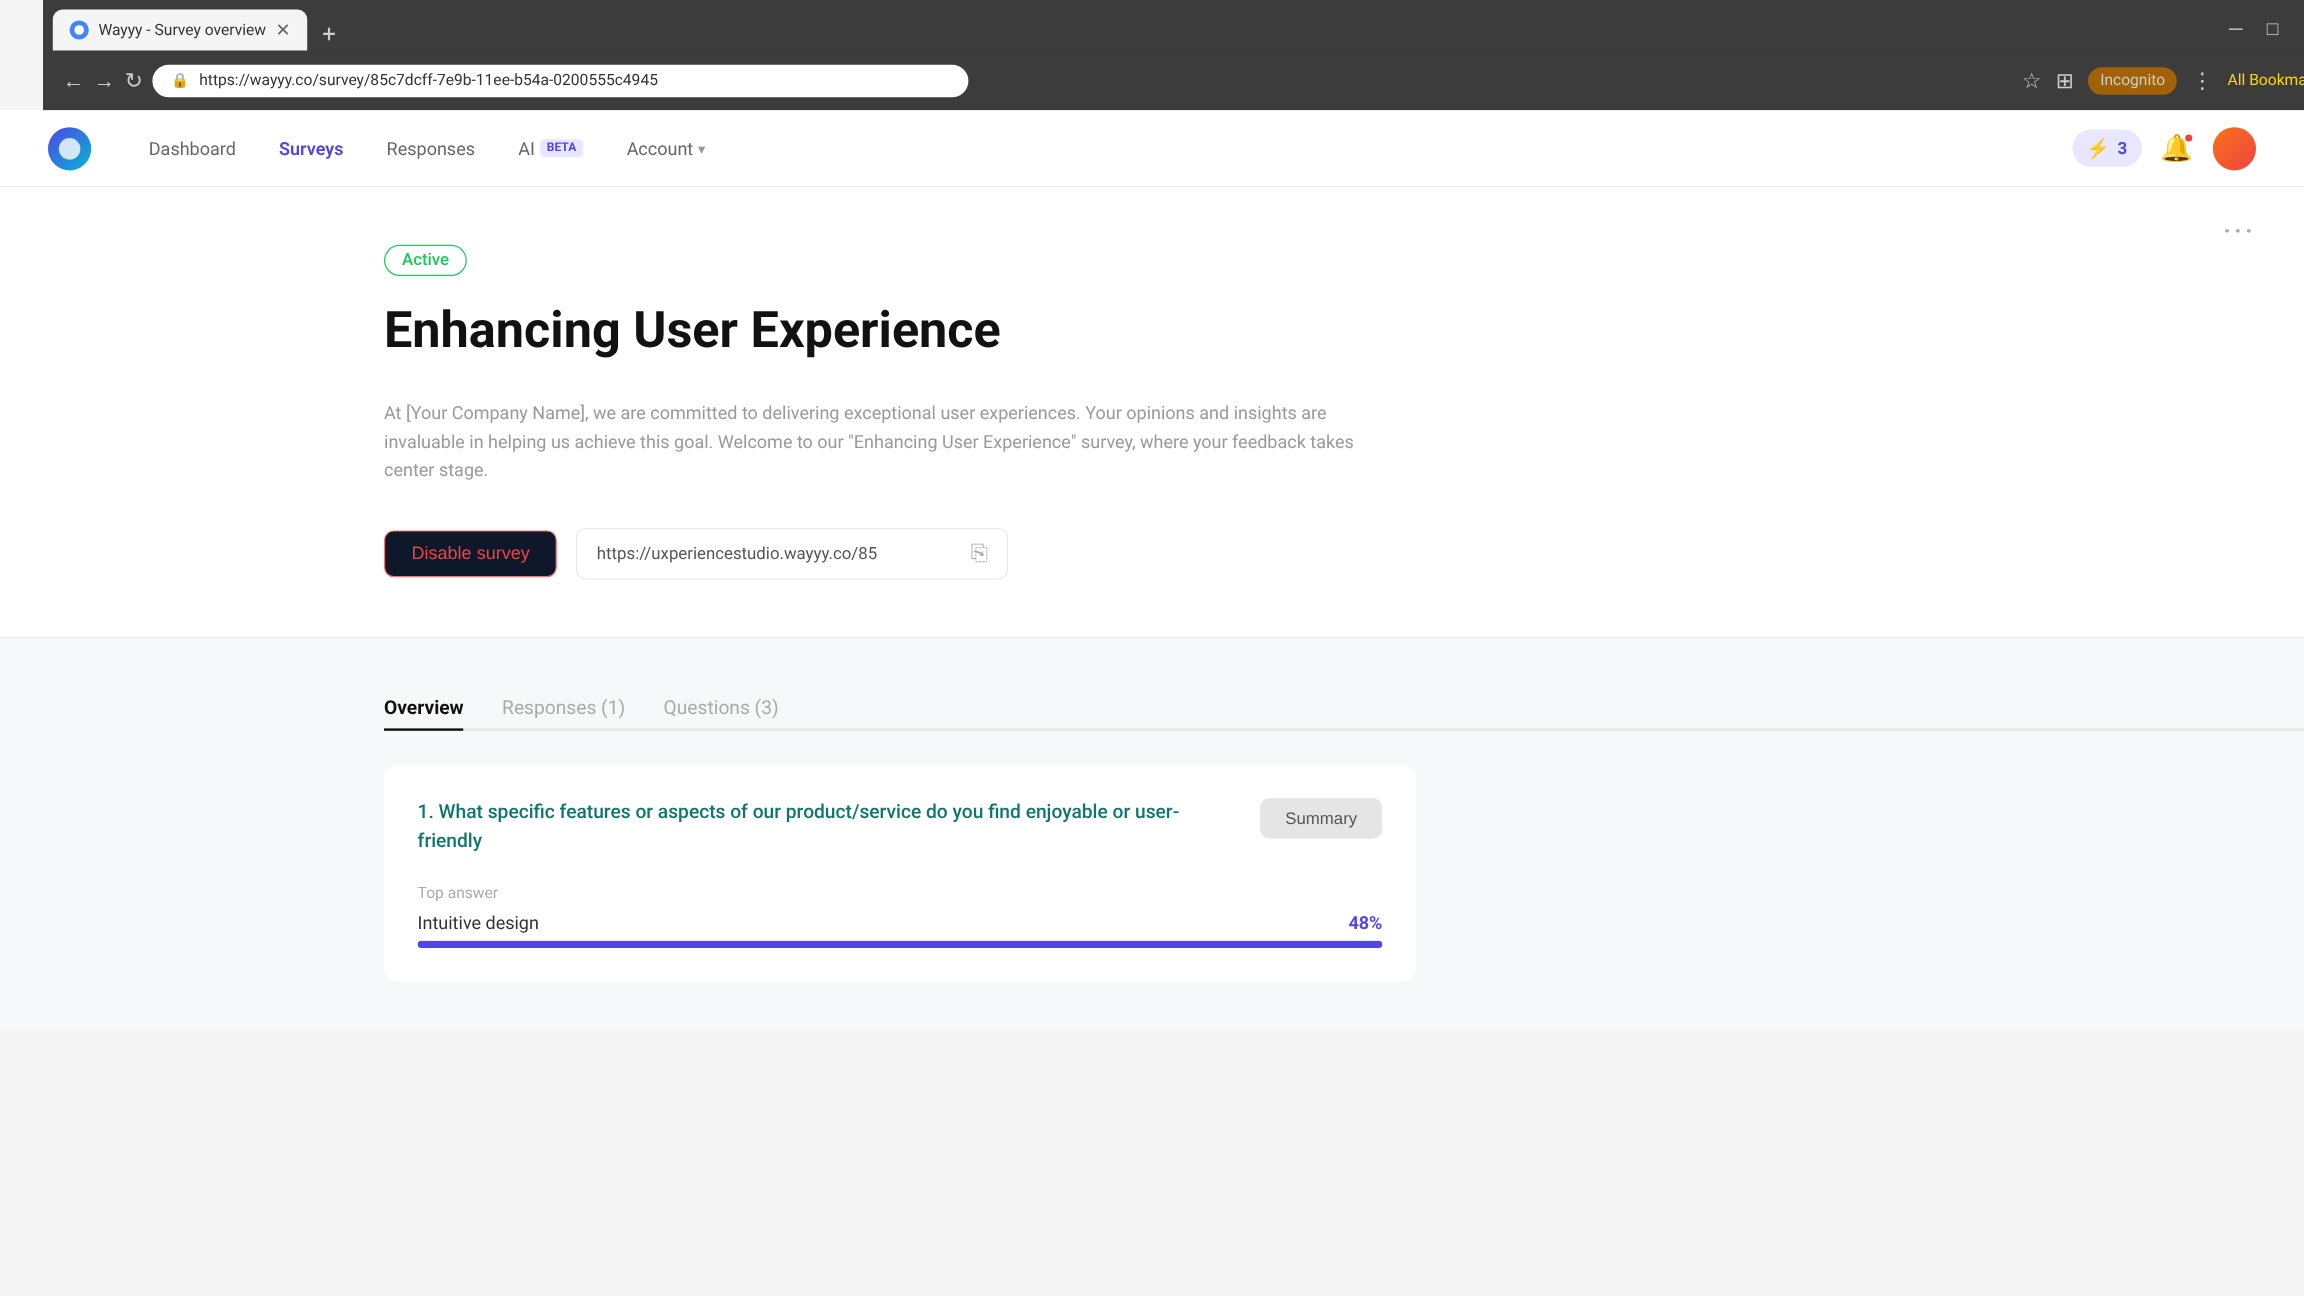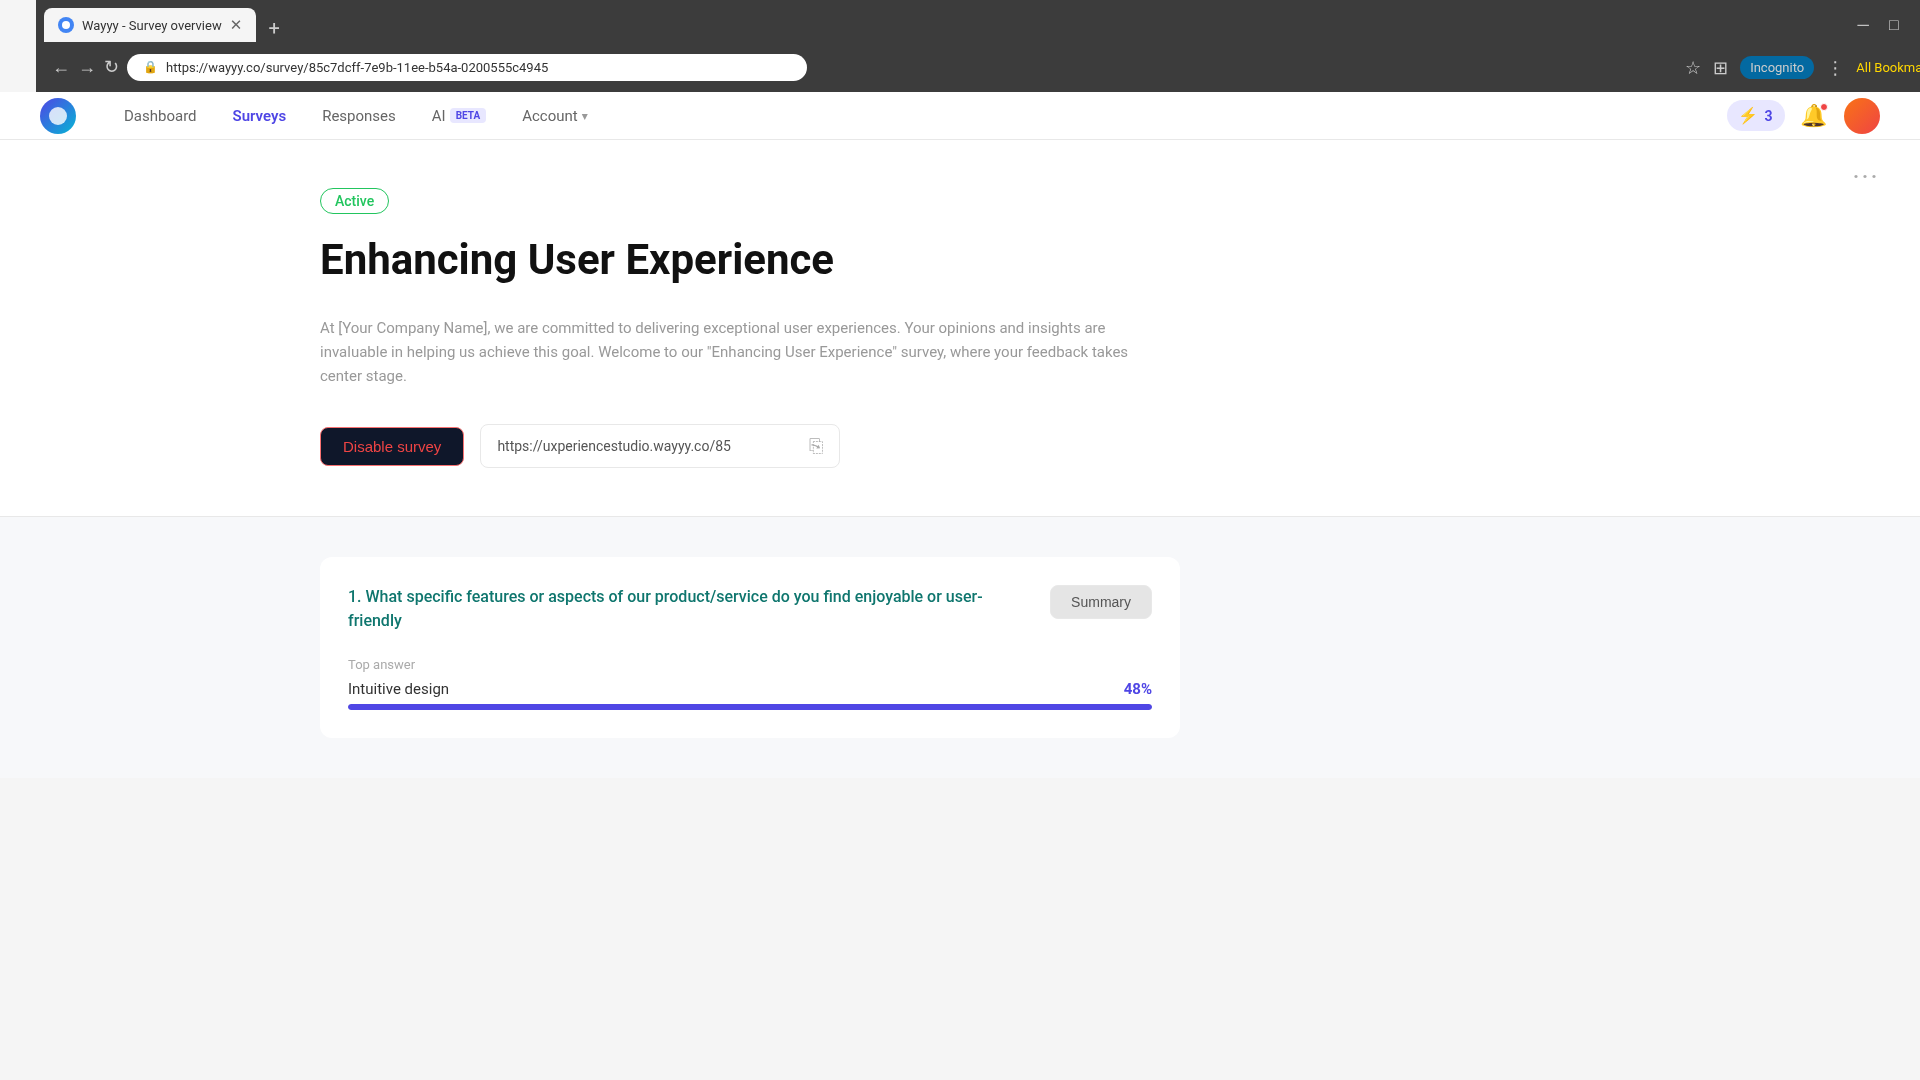--- a/index.html
+++ b/index.html
@@ -33,32 +33,32 @@
     <button style="color:#ccc;background:none;border:none;font-size:18px;cursor:pointer;">←</button>
     <button style="color:#ccc;background:none;border:none;font-size:18px;cursor:pointer;">→</button>
     <button style="color:#ccc;background:none;border:none;font-size:18px;cursor:pointer;">↻</button>
     <div style="flex:1;background:#fff;border-radius:20px;padding:6px 16px;font-size:13px;color:#333;display:flex;align-items:center;gap:8px;max-width:680px;">
       <span style="color:#666;font-size:12px;">🔒</span>
       <span>https://wayyy.co/survey/85c7dcff-7e9b-11ee-b54a-0200555c4945</span>
     </div>
     <div style="margin-left:auto;display:flex;align-items:center;gap:12px;">
       <span style="color:#ccc;font-size:18px;cursor:pointer;">☆</span>
       <span style="color:#ccc;font-size:18px;cursor:pointer;">⊞</span>
-      <div style="display:flex;align-items:flex-end;gap:6px;background:#0369a1;padding:4px 10px;border-radius:20px;cursor:pointer;">
+      <div style="display:flex;align-items:flex-end;gap:6px;background:#a16207;padding:4px 10px;border-radius:20px;cursor:pointer;">
         <span style="color:#ccc;font-size:13px;">Incognito</span>
       </div>
       <span style="color:#ccc;font-size:18px;cursor:pointer;">⋮</span>
       <span style="color:#ffd700;font-size:13px;">All Bookmarks</span>
     </div>
   </div>
 </div>
 
 <div style="background:#fff;">
 
-  <div style="background:#fff;border-bottom:1px solid #e8e8e8;display:flex;align-items:center;padding:12px 40px;height:48px;justify-content:space-between;">
+  <div style="background:#fff;border-bottom:1px solid #e8e8e8;display:flex;align-items:center;padding:12px 40px;height:64px;justify-content:space-between;">
 
     <div style="width:36px;height:36px;border-radius:50%;background:linear-gradient(135deg,#4f46e5,#06b6d4);display:flex;align-items:center;justify-content:center;margin-right:32px;cursor:pointer;">
       <div style="width:18px;height:18px;background:rgba(255,255,255,0.8);border-radius:50%;"></div>
     </div>
 
     <nav style="display:flex;align-items:center;gap:4px;">
       <span style="padding:8px 16px;font-size:15px;color:#666;cursor:pointer;border-radius:6px;">Dashboard</span>
       <span style="padding:8px 16px;font-size:15px;color:#4f46e5;font-weight:600;cursor:pointer;border-radius:6px;">Surveys</span>
       <span style="padding:8px 16px;font-size:15px;color:#666;cursor:pointer;border-radius:6px;">Responses</span>
       <div style="display:flex;align-items:center;gap:4px;padding:8px 16px;cursor:pointer;border-radius:6px;">
@@ -97,20 +97,25 @@
       <button style="padding:10px 22px;border:1.5px solid #f87171;border-radius:8px;color:#ef4444;font-size:15px;cursor:pointer;background:#0f172a;font-weight:500;">Disable survey</button>
       <div style="display:flex;align-items:center;gap:10px;padding:10px 16px;border:1.5px solid #e8e8e8;border-radius:8px;font-size:14px;color:#555;background:#fff;min-width:360px;cursor:pointer;">
         <span>https://uxperiencestudio.wayyy.co/85</span>
         <span style="margin-left:auto;color:#aaa;font-size:18px;">⎘</span>
       </div>
     </div>
   </div>
 
   <div style="background:#f7f8fa;padding:40px 0 40px 320px;">
 
+    <div style="display:flex;gap:32px;margin-bottom:28px;border-bottom:2px solid #e8e8e8;">
+      <span style="padding:8px 0;font-size:16px;color:#111;font-weight:700;cursor:pointer;border-bottom:2px solid #111;margin-bottom:-2px;">Overview</span>
+      <span style="padding:8px 0;font-size:16px;color:#aaa;cursor:pointer;">Responses (1)</span>
+      <span style="padding:8px 0;font-size:16px;color:#aaa;cursor:pointer;">Questions (3)</span>
+    </div>
 
     <div style="background:#fff;border-radius:12px;padding:28px;max-width:860px;">
       <div style="display:flex;align-items:flex-start;justify-content:space-between;margin-bottom:24px;">
         <p style="font-size:16px;color:#0f766e;font-weight:500;flex:1;line-height:1.5;max-width:680px;">1. What specific features or aspects of our product/service do you find enjoyable or user-friendly</p>
         <button style="padding:8px 20px;border:1.5px solid #e8e8e8;border-radius:8px;font-size:14px;color:#555;cursor:pointer;background:#e5e5e5;white-space:nowrap;font-weight:500;margin-left:24px;">Summary</button>
       </div>
       <div>
         <div style="font-size:13px;color:#aaa;margin-bottom:8px;">Top answer</div>
         <div style="display:flex;align-items:center;justify-content:space-between;margin-bottom:6px;">
           <span style="font-size:15px;color:#333;">Intuitive design</span>

